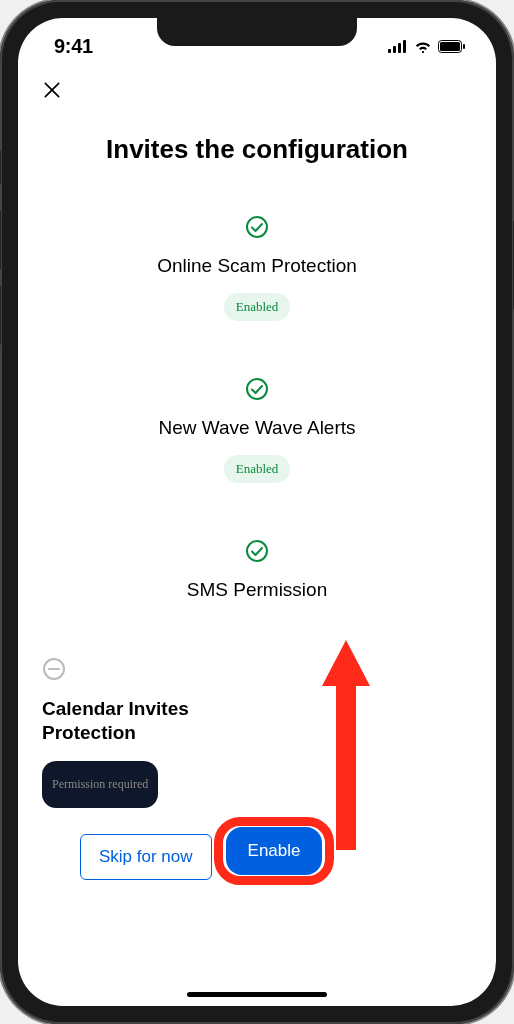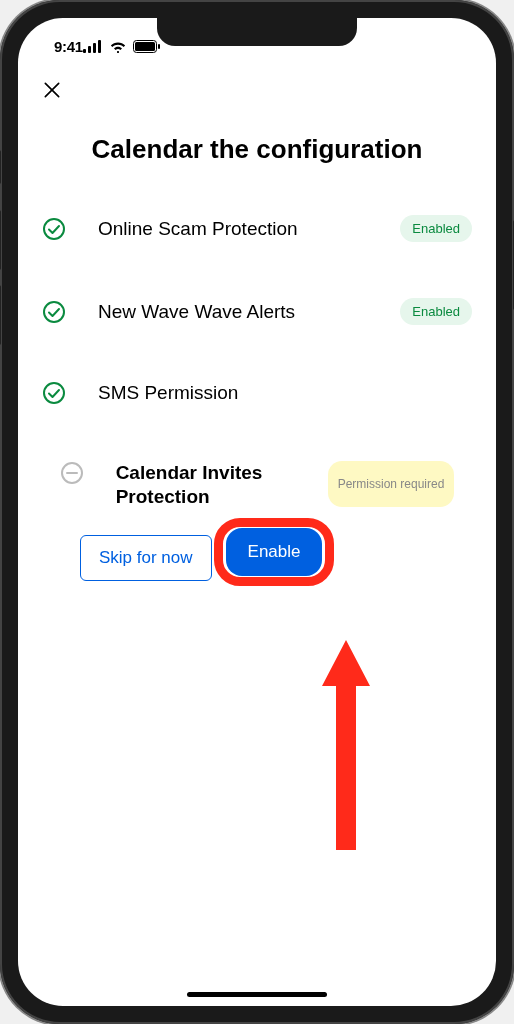--- a/index.html
+++ b/index.html
@@ -34,65 +34,68 @@
       transform: translateX(-50%);
       width: 200px;
       height: 28px;
       background: #1a1a1a;
       border-bottom-left-radius: 18px;
       border-bottom-right-radius: 18px;
       z-index: 10;
     }
     .status-bar {
       display: flex;
+      justify-content: space-between;
       align-items: center;
       padding: 12px 30px 0 36px;
       height: 44px;
       font-weight: 600;
-      font-size: 15px;
+      font-size: 20px;
     }
     .status-time { font-weight: 600; letter-spacing: -0.3px; }
     .status-icons { display: flex; gap: 6px; align-items: center; }
     .close-btn {
       padding: 18px 24px 0 24px;
     }
     .close-btn svg { width: 20px; height: 20px; }
     .content {
       padding: 20px 24px;
     }
     .page-title {
       font-size: 26px;
       font-weight: 700;
       text-align: center;
       margin: 10px 0 50px 0;
       color: #000;
     }
     .feature-row {
       display: flex;
       align-items: center;
-      gap: 32px;
+      gap: 16px;
       margin-bottom: 56px;
+      flex-direction: column;
     }
     .feature-row.last { margin-bottom: 14px; align-items: flex-start; justify-content: center; }
     .feature-icon { flex-shrink: 0; width: 24px; height: 24px; }
     .feature-label {
       flex: 1;
       font-size: 19px;
       color: #000;
       font-weight: 400;
     }
     .feature-label.bold { font-weight: 700; max-width: 180px; line-height: 1.25; }
     .badge {
       font-size: 13px;
       padding: 6px 12px;
       border-radius: 14px;
       font-weight: 500;
+      font-family: Liberation Serif, serif;
     }
     .badge-enabled { color: #0a8a3f; background: #e6f6ec; }
-    .badge-permission { color: #888; background: #fef9c3; font-size: 12px; padding: 16px 10px; }
+    .badge-permission { color: #888; background: #0f172a; font-size: 12px; padding: 16px 10px; }
     .action-row {
       display: flex;
       gap: 14px;
       margin-left: 38px;
       margin-top: 12px;
       align-items: center;
     }
     .btn-outline {
       border: 1px solid #0060e0;
       color: #0060e0;
@@ -180,21 +183,21 @@
       </div>
     </div>
 
     <div class="close-btn">
       <svg viewBox="0 0 24 24">
           <path d="M4 4 L20 20 M20 4 L4 20" stroke="#000" stroke-width="2" stroke-linecap="round"></path>
         </svg>
     </div>
 
     <div class="content">
-      <h1 class="page-title">Calendar the configuration</h1>
+      <h1 class="page-title">Invites the configuration</h1>
 
       <div class="feature-row">
         <svg class="feature-icon" viewBox="0 0 24 24">
             <circle cx="12" cy="12" r="10" stroke="#0a8a3f" stroke-width="2" fill="none"></circle>
             <path d="M7 12.5 L10.5 16 L17 9" stroke="#0a8a3f" stroke-width="2" fill="none" stroke-linecap="round" stroke-linejoin="round"></path>
           </svg>
         <span class="feature-label">Online Scam Protection</span>
         <span class="badge badge-enabled">Enabled</span>
       </div>
 

